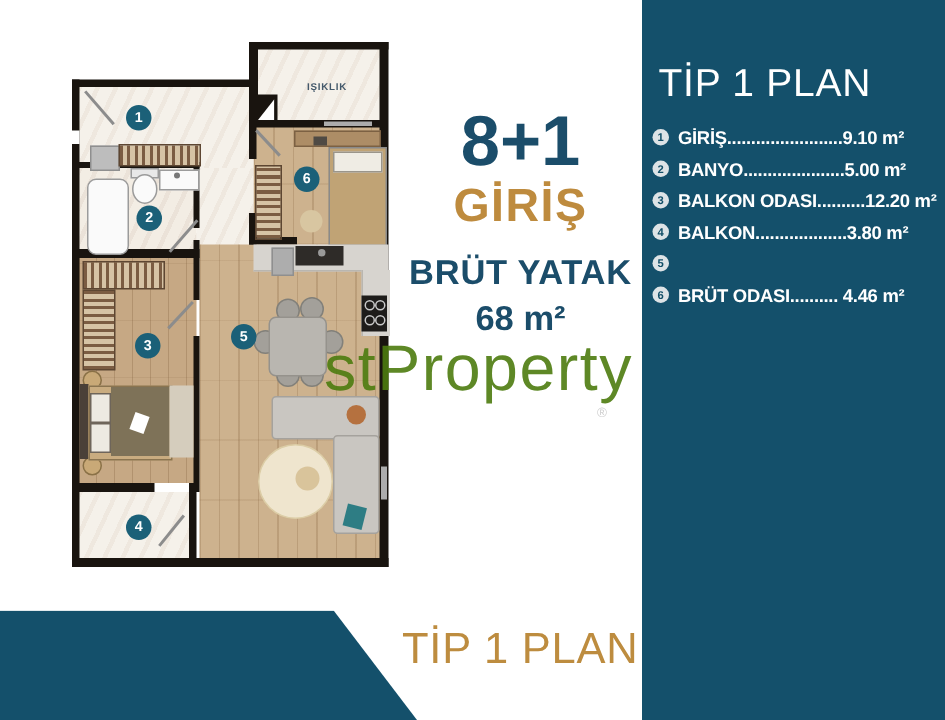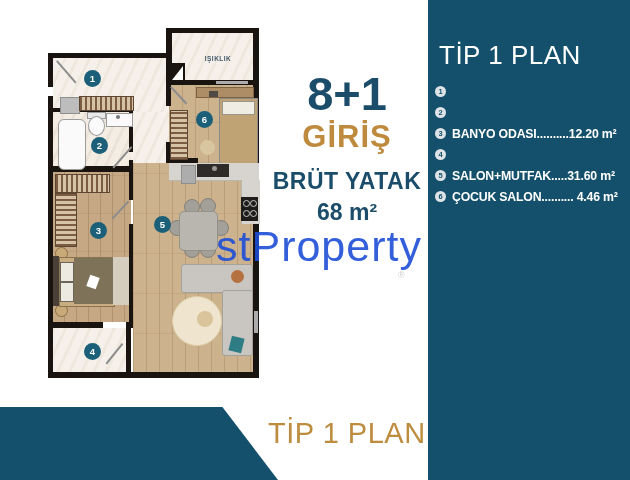--- a/index.html
+++ b/index.html
@@ -20,21 +20,21 @@
   .hatch-v{position:absolute;background:repeating-linear-gradient(0deg,#7B5C42 0 2px,#D6C3A5 2px 5px);border:1px solid #5d4632;}
   .swing{position:absolute;height:1.5px;background:#8C8C8C;transform-origin:left center;}
   .marker{position:absolute;width:17px;height:17px;border-radius:50%;background:#1B6078;color:#fff;
           font-size:9.5px;font-weight:bold;display:flex;align-items:center;justify-content:center;z-index:6;}
   .skylight-label{position:absolute;left:192px;top:55px;width:52px;text-align:center;font-size:6.5px;
           font-weight:bold;color:#44596B;letter-spacing:.5px;z-index:5;}
   .furn{position:absolute;}
   .circ{border-radius:50%;}
 
   
-  .wm-main{position:absolute;left:216px;top:222px;font-size:43px;font-weight:400;color:#1d4ed8;opacity:.9;letter-spacing:1px;z-index:7;}
+  .wm-main{position:absolute;left:216px;top:222px;font-size:43px;font-weight:400;color:#4d7c0f;opacity:.9;letter-spacing:1px;z-index:7;}
   .wm-sub{position:absolute;left:256px;top:264px;font-size:14.5px;color:#D9D9D9;opacity:.95;letter-spacing:2px;z-index:7;}
   .wm-reg{position:absolute;left:398px;top:270px;font-size:9px;color:#CFCFCF;z-index:7;}
 
   
   .center-block{position:absolute;left:252px;top:0;width:190px;text-align:center;z-index:8;}
   .cfg{position:absolute;left:0;top:66px;width:190px;font-size:47px;font-weight:bold;color:#1B4D6A;}
   .daire{position:absolute;left:0;top:119px;width:190px;font-size:31px;font-weight:bold;color:#BE8B3E;letter-spacing:1px;}
   .brut{position:absolute;left:0;top:168px;width:190px;font-size:23px;font-weight:bold;color:#1B4D6A;letter-spacing:.5px;}
   .gross{position:absolute;left:0;top:199px;width:190px;font-size:23px;font-weight:bold;color:#1B4D6A;}
 
@@ -174,38 +174,40 @@
     <div class="daire">GİRİŞ</div>
     <div class="brut">BRÜT YATAK</div>
     <div class="gross">68 m²</div>
   </div>
 
   <div class="sidebar">
     <div class="sb-title">TİP 1 PLAN</div>
     <div class="sb-list">
       <div class="sb-row">
         <span class="sb-bullet">1</span>
+        <span class="sb-text"><span>GİRİŞ</span><span>........................</span><span>9.10 m²</span></span>
       </div>
       <div class="sb-row">
         <span class="sb-bullet">2</span>
+        <span class="sb-text"><span>BANYO</span><span>.....................</span><span>5.00 m²</span></span>
       </div>
       <div class="sb-row">
         <span class="sb-bullet">3</span>
-        <span class="sb-text"><span>BANYO ODASI</span><span>..........</span><span>12.20 m²</span></span>
+        <span class="sb-text"><span>BALKON ODASI</span><span>..........</span><span>12.20 m²</span></span>
       </div>
       <div class="sb-row">
         <span class="sb-bullet">4</span>
+        <span class="sb-text"><span>BALKON</span><span>...................</span><span>3.80 m²</span></span>
       </div>
       <div class="sb-row">
         <span class="sb-bullet">5</span>
-        <span class="sb-text"><span>SALON+MUTFAK</span><span>.....</span><span>31.60 m²</span></span>
       </div>
       <div class="sb-row">
         <span class="sb-bullet">6</span>
-        <span class="sb-text"><span>ÇOCUK SALON</span><span>..........</span><span> 4.46 m²</span></span>
+        <span class="sb-text"><span>BRÜT ODASI</span><span>..........</span><span> 4.46 m²</span></span>
       </div>
     </div>
   </div>
 
   <div class="footer-shape"></div>
   <div class="footer-title">TİP 1 PLAN</div>
 
 </div>
 
 </body></html>

